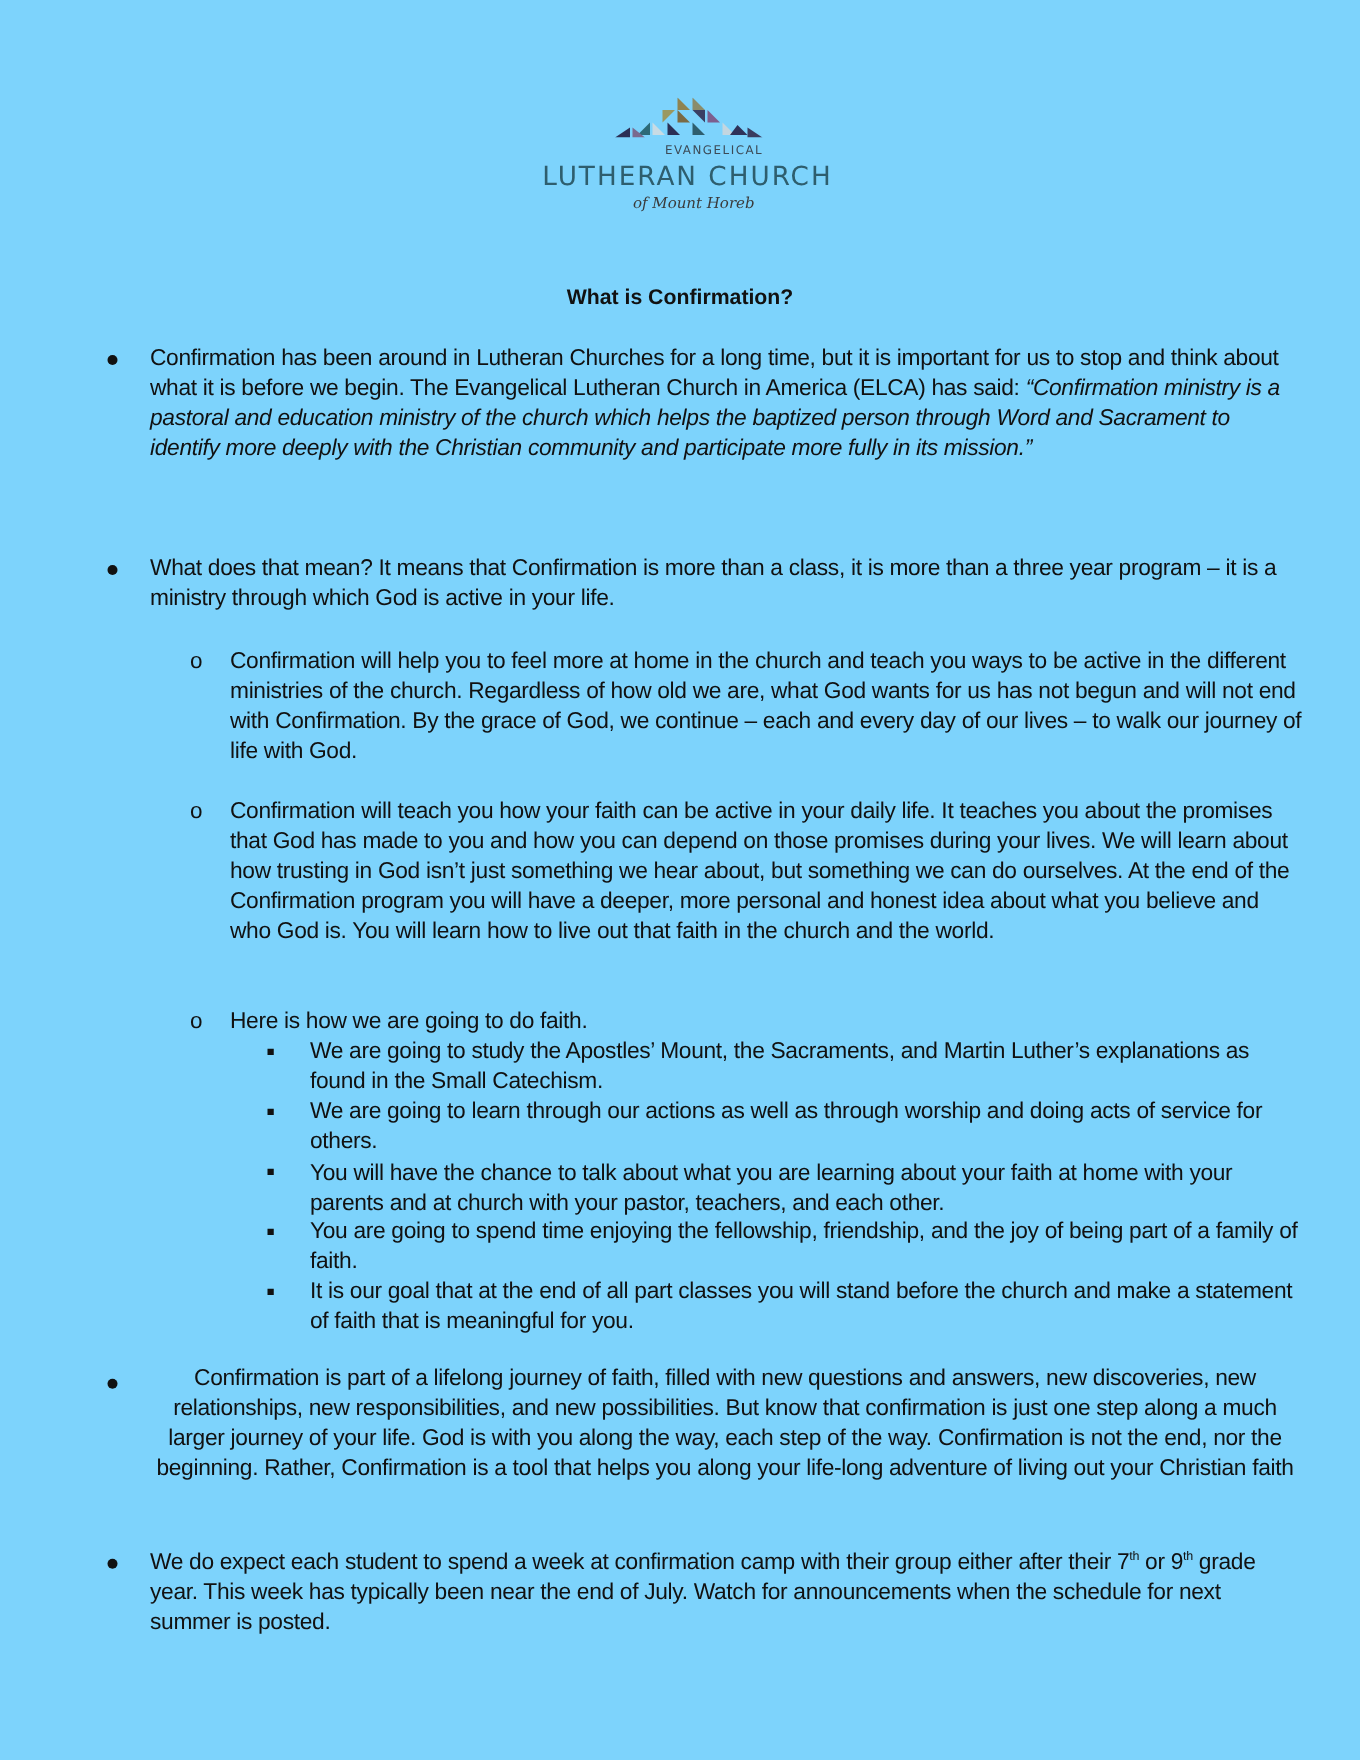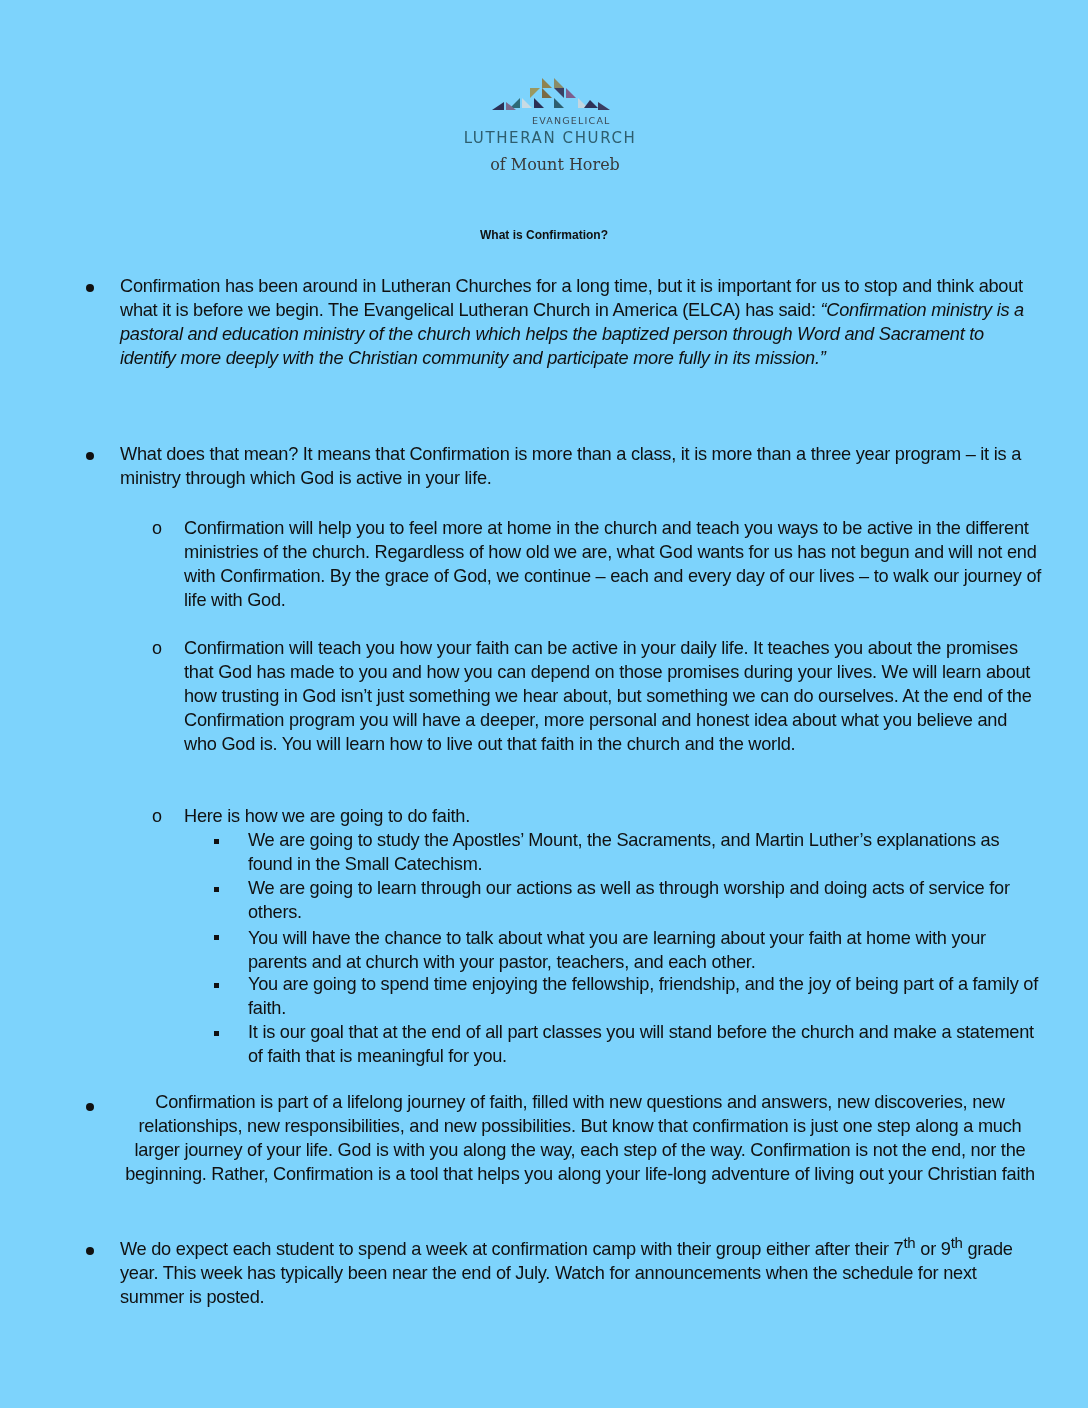--- a/index.html
+++ b/index.html
@@ -40,44 +40,45 @@
       font-size: 9.5px;
       letter-spacing: 1.2px;
       color: #3c4a56;
       font-family: "DejaVu Sans", sans-serif;
     }
     .logo-lutheran {
       position: absolute;
       left: 0; right: 0;
       top: 55px;
       text-align: center;
-      font-size: 15px;
+      font-size: 21px;
       letter-spacing: 1.6px;
       color: #2e5e6e;
       font-family: "DejaVu Sans", sans-serif;
       font-weight: normal;
     }
     .logo-horeb {
       position: absolute;
       left: 0; right: 0;
       top: 81px;
       text-align: center;
-      font-size: 16px;
+      font-size: 12px;
+      font-style: italic;
       color: #3a3a3a;
       font-family: "DejaVu Serif", serif;
       padding-left: 10px;
     }
 
     .title {
       position: absolute;
       left: 0; right: 0;
       top: 228px;
       text-align: center;
       font-weight: bold;
-      font-size: 12px;
+      font-size: 17px;
     }
 
     .txt {
       font-size: 18.2px;
       line-height: 24px;
       letter-spacing: -0.25px;
     }
     .block {
       position: absolute;
     }
@@ -101,21 +102,21 @@
       background: #111;
       margin-top: 9px;
     }
     .sq {
       display: inline-block;
       width: 5px; height: 5px;
       background: #111;
       margin-top: 11px;
     }
     .ital { font-style: italic; }
-    sup { font-size: 15px; line-height: 0; vertical-align: 7px; }
+    sup { font-size: 10px; line-height: 0; vertical-align: 7px; }
   </style>
 </head>
 <body>
 
 <div class="page">
 
   <div class="logo">
     <svg width="120" height="32" viewBox="0 0 120 32" xmlns="http://www.w3.org/2000/svg" style="position:absolute;left:62px;top:4px;">
 
       <polygon points="50,0 60,10 50,10" fill="#8f8350"></polygon>

